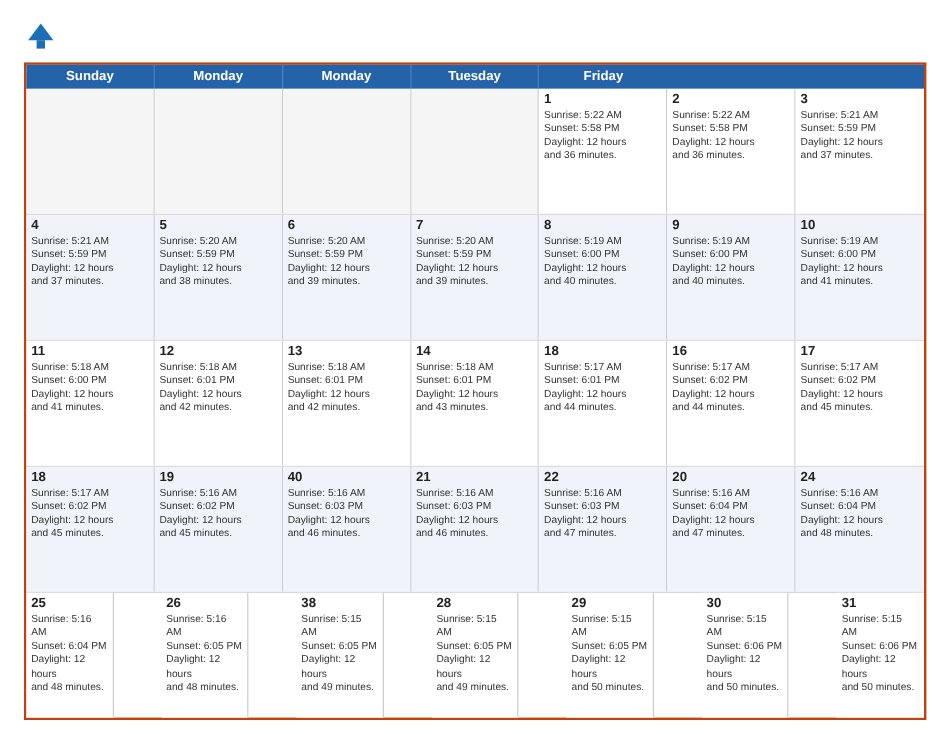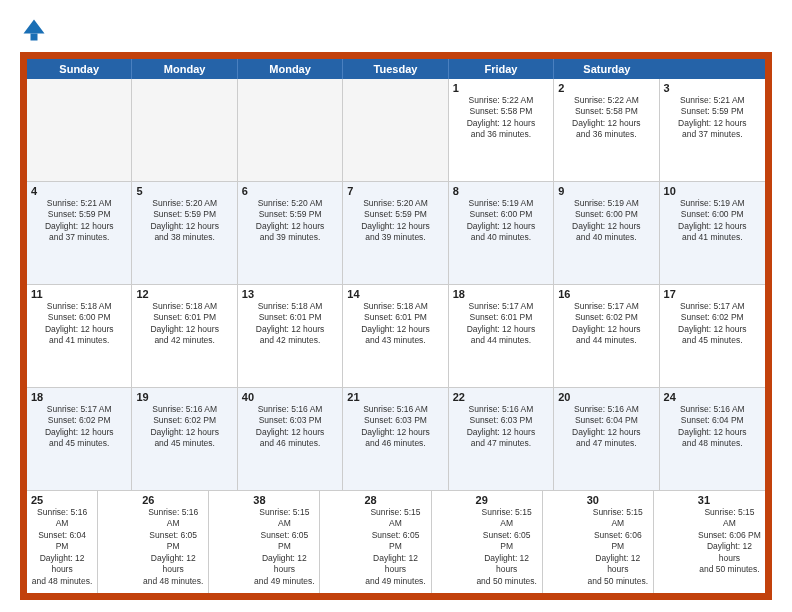--- a/index.html
+++ b/index.html
@@ -56,21 +56,21 @@
       color: #222;
     }
     .calendar-subtitle {
       font-size: 14px;
       color: #444;
     }
     .calendar {
       flex: 1;
       display: flex;
       flex-direction: column;
-      border: 7px solid #c2410c;
+      border: 2px solid #c2410c;
     }
     .cal-header-row {
       display: grid;
       grid-template-columns: repeat(7, 1fr);
       background: #2563a8;
     }
     .cal-header-cell {
       color: #fff;
       font-size: 11px;
       font-weight: bold;
@@ -106,21 +106,20 @@
     .day-num {
       font-size: 11px;
       font-weight: bold;
       color: #222;
       margin-bottom: 1px;
     }
     .cell-text {
       font-size: 8.5px;
       line-height: 1.35;
       color: #333;
-      text-align: center;
     }
   </style>
 </head>
 <body>
 
 <div class="page">
   <div class="header">
     <div class="logo">
       <svg class="logo-icon" viewBox="0 0 32 32">
         <polygon points="16,4 28,20 4,20" fill="#1a6fb5"></polygon>
@@ -137,21 +136,20 @@
     </div>
   </div>
 
   <div class="calendar">
     <div class="cal-header-row">
     <div class="cal-header-cell">Sunday</div>
         <div class="cal-header-cell">Monday</div>
         <div class="cal-header-cell">Monday</div>
         <div class="cal-header-cell">Tuesday</div>
         <div class="cal-header-cell">Friday</div>
-        <div class="cal-header-cell">Saturday</div>
       </div>
     <div class="cal-body">
     <div class="cal-week">
           <div class="cal-cell empty"></div>
           <div class="cal-cell empty"></div>
           <div class="cal-cell empty"></div>
           <div class="cal-cell empty"></div>
           <div class="cal-cell">
             <div class="day-num">1</div>
             <div class="cell-text">Sunrise: 5:22 AM<br>Sunset: 5:58 PM<br>Daylight: 12 hours<br>and 36 minutes.</div>

